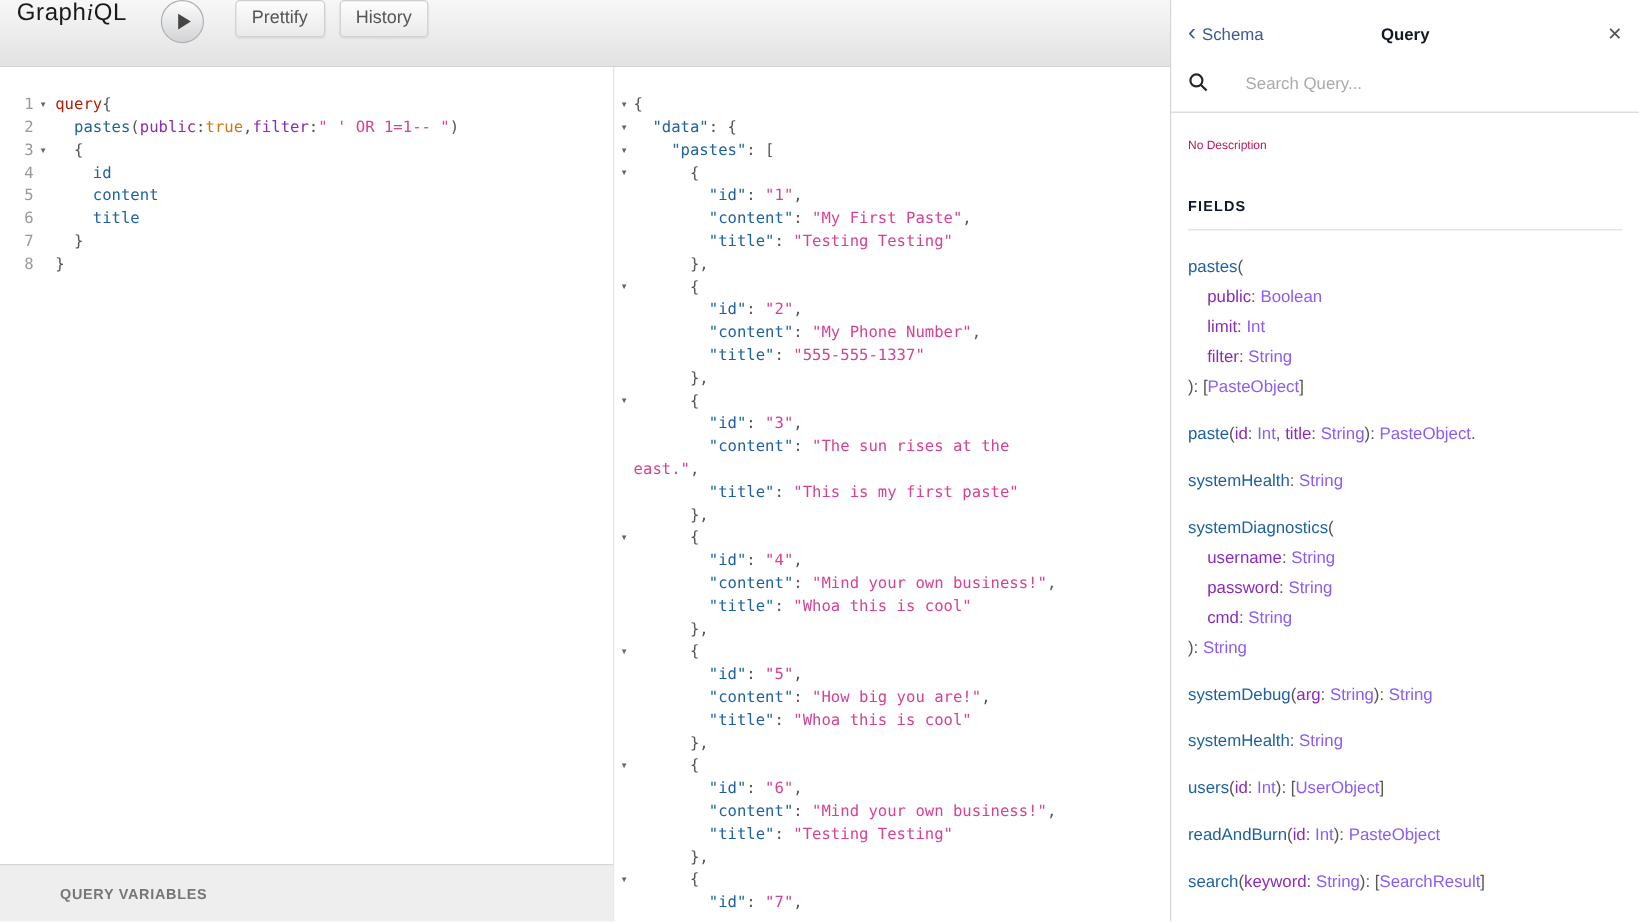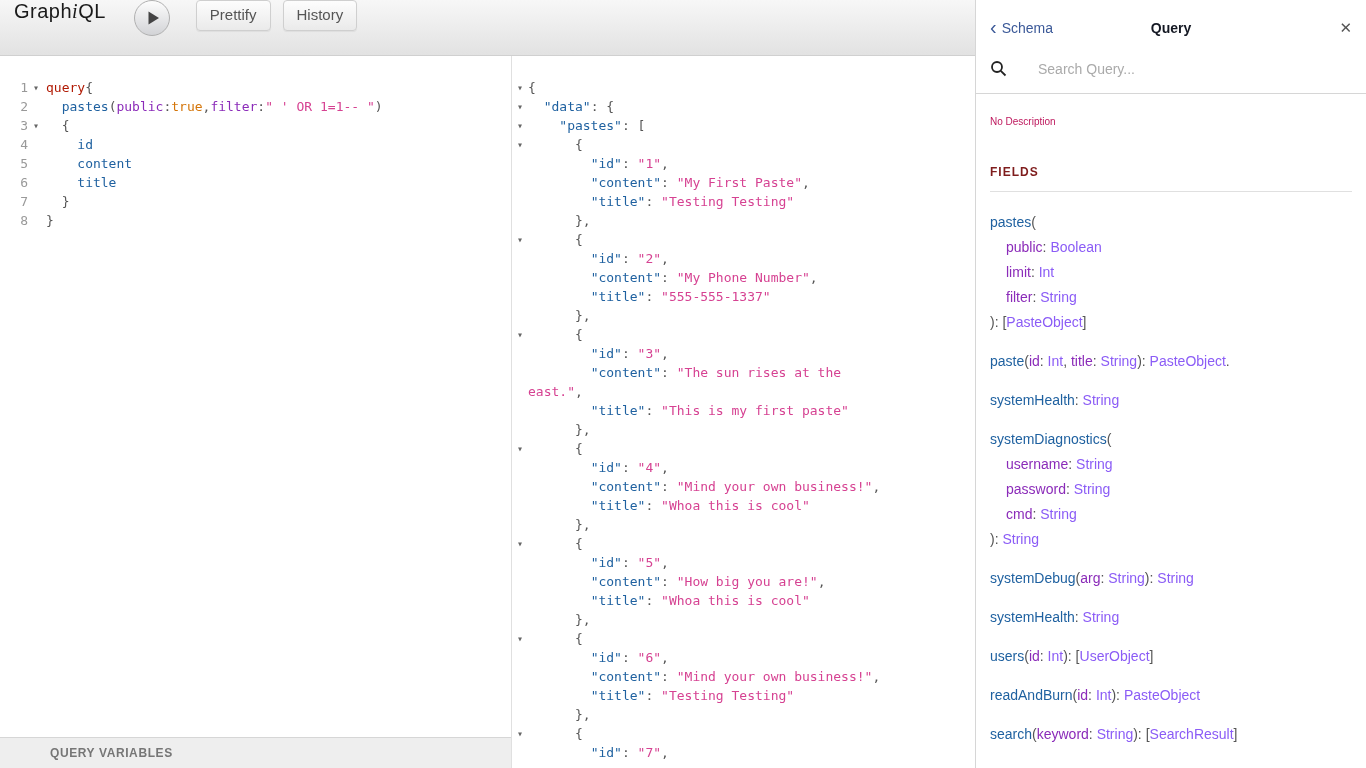--- a/index.html
+++ b/index.html
@@ -30,21 +30,21 @@
   #editor-code { flex: 1; }
   .cm-line { display: flex; white-space: pre; }
   .gut { flex: none; display: flex; }
   .editor .lnum { width: 28px; text-align: right; color: #999; }
   .foldarrow { width: 16px; text-align: center; color: #666; font-size: 10px;
     line-height: 19px; cursor: pointer; }
   .editor .codetext { margin-left: 2px; }
   .result { flex: 1; background: #fff; min-width: 0; }
   .result .gut { width: 16px; }
 
-  .var-title { height: 31px; flex: none; background: #eee; border-top: 1px solid #d6d6d6;
+  .var-title { height: 48px; flex: none; background: #eee; border-top: 1px solid #d6d6d6;
     display: flex; align-items: center; padding-left: 50px; color: #767676;
     font-size: 12px; font-weight: bold; letter-spacing: .6px; cursor: row-resize; }
 
   
   .t-kw { color: #B11A04; }
   .t-f  { color: #1F61A0; }
   .t-a  { color: #8B2BB9; }
   .t-b  { color: #D47509; }
   .t-s  { color: #D64292; }
   .t-p  { color: #555; }
@@ -63,21 +63,21 @@
     font-weight: bold; font-size: 14px; color: #141823; pointer-events: none; }
   .doc-close { margin-left: auto; color: #555; font-size: 15px; cursor: pointer; z-index: 2; }
   .doc-search { flex: none; display: flex; align-items: center; gap: 7px;
     padding: 4px 14px 16px; border-bottom: 1px solid #d6d6d6; }
   .doc-search input { flex: 1; border: none; outline: none; font-size: 14px; color: #333;
     font-family: "Liberation Sans", sans-serif; margin-left: 24px; }
   .doc-search input::placeholder { color: #aaa; }
   .doc-body { flex: 1; overflow: hidden; }
   .doc-desc { padding: 22px 14px 0; font-size: 10px; color: #be185d; }
   .doc-cat { padding: 38px 14px 0; }
-  .doc-cat-title { color: #7f1d1d; font-size: 12px; font-weight: bold; letter-spacing: 1px;
+  .doc-cat-title { color: #0f172a; font-size: 12px; font-weight: bold; letter-spacing: 1px;
     padding-bottom: 12px; border-bottom: 1px solid #e0e0e0; margin-bottom: 18px; }
   .doc-entry { font-size: 14px; line-height: 25px; margin-bottom: 14px; cursor: pointer; }
   .doc-line.ind { margin-left: 16px; }
   .t-fn { color: #1F61A0; }
   .t-an { color: #8B2BB9; }
   .t-tn { color: #8b5cf6; }
 </style>
 </head>
 <body>
 

